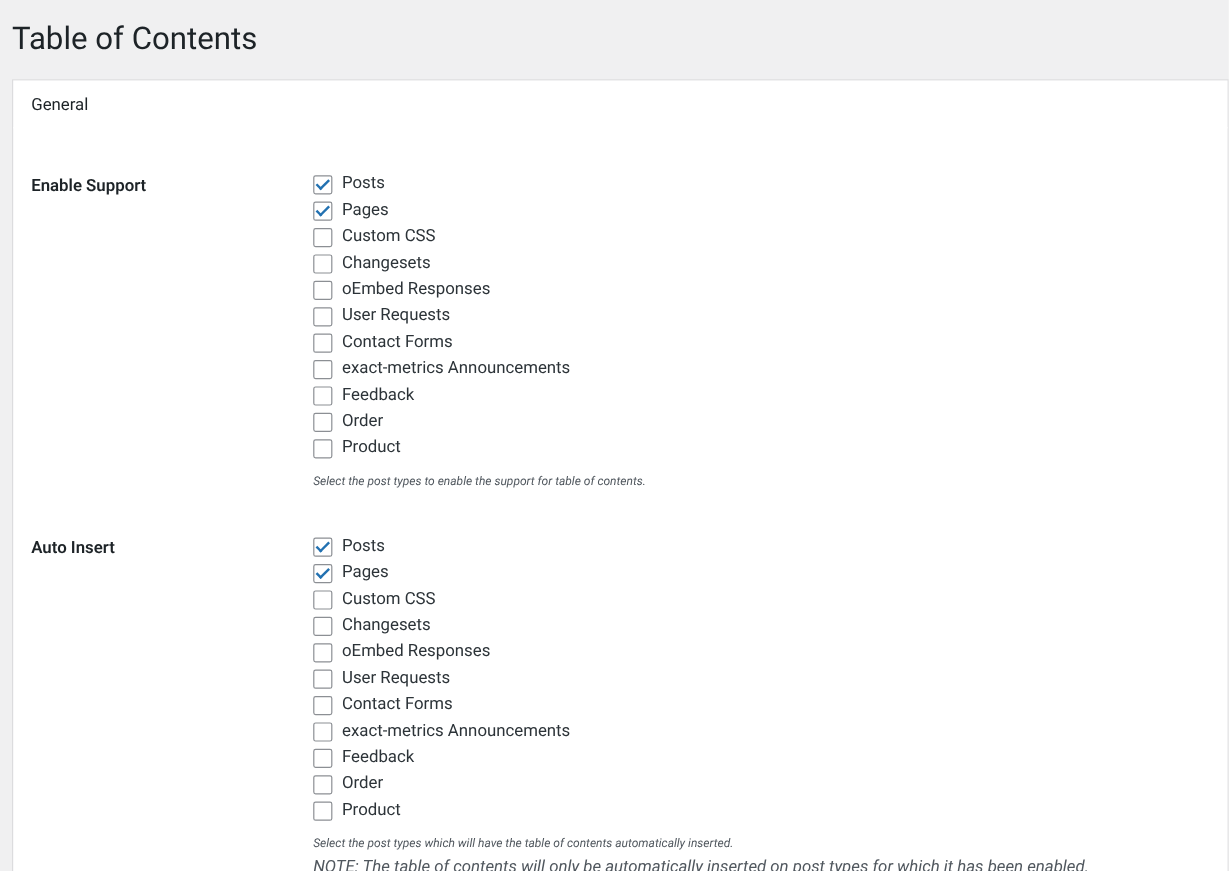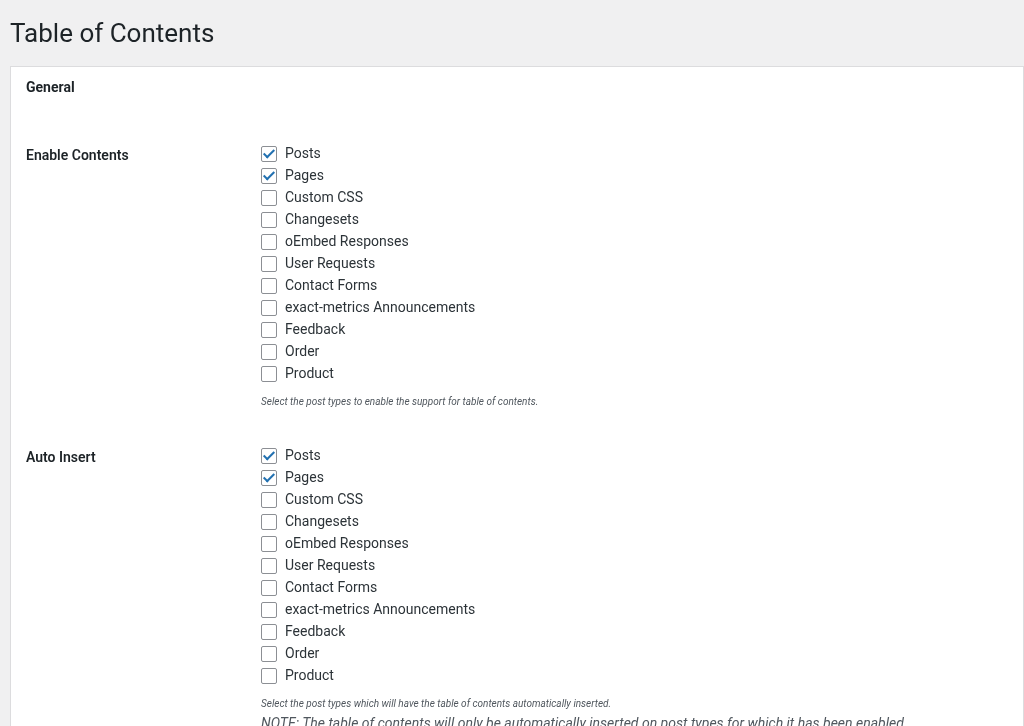--- a/index.html
+++ b/index.html
@@ -27,21 +27,21 @@
       background: #ffffff;
       border: 1px solid #dcdcde;
       margin: 0 0 0 10px;
     }
     .section-header {
       padding: 10px 15px;
       border-bottom: 1px solid #ffffff;
     }
     .section-title {
       font-size: 14px;
-      font-weight: 700;
+      font-weight: 400;
       color: #1d2327;
     }
     .form-table {
       width: 100%;
       border-collapse: collapse;
     }
     .form-row {
     }
     .form-label {
       width: 240px;
@@ -115,21 +115,21 @@
 </div>
 
 <div class="content-panel">
   <div class="section-header">
     <span class="section-title">General</span>
   </div>
 
   <table class="form-table">
     <tbody>
         <tr class="form-row">
-      <th class="form-label">Enable Contents</th>
+      <th class="form-label">Enable Support</th>
       <td class="form-field">
         <ul class="checkbox-list">
               <li class="checkbox-item">
                 <span class="checkbox checked"></span>
                 <span class="checkbox-label">Posts</span>
               </li>
               <li class="checkbox-item">
                 <span class="checkbox checked"></span>
                 <span class="checkbox-label">Pages</span>
               </li>

